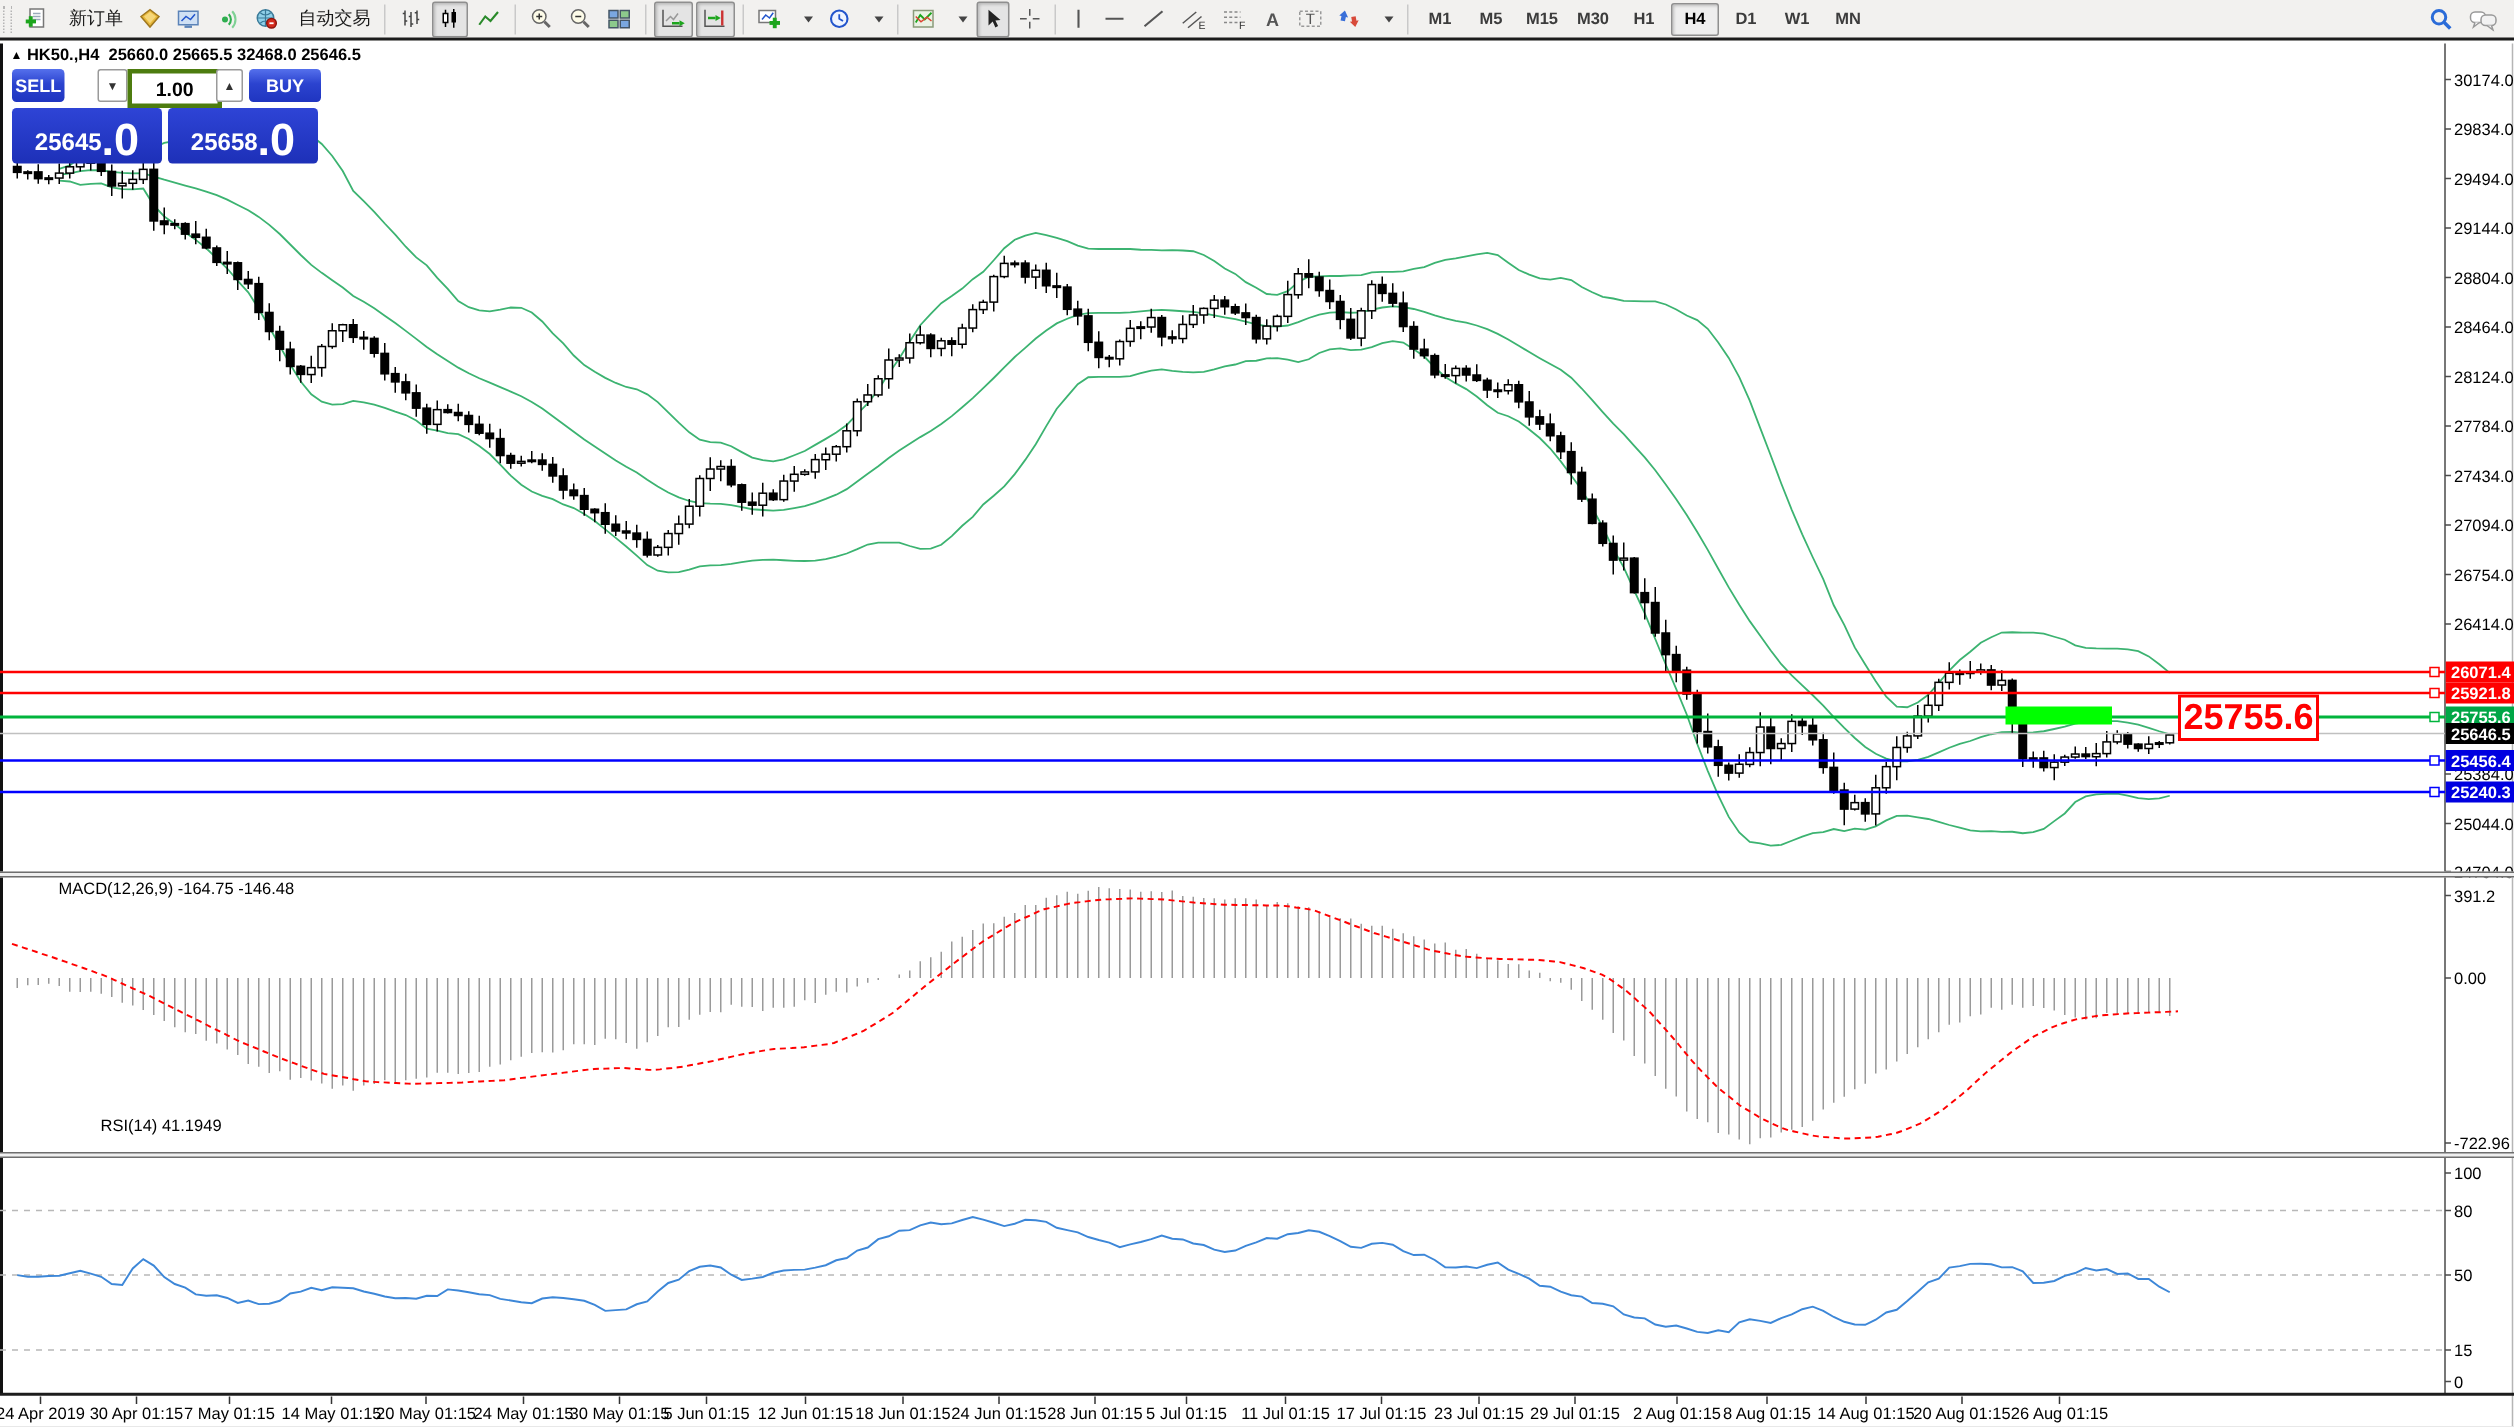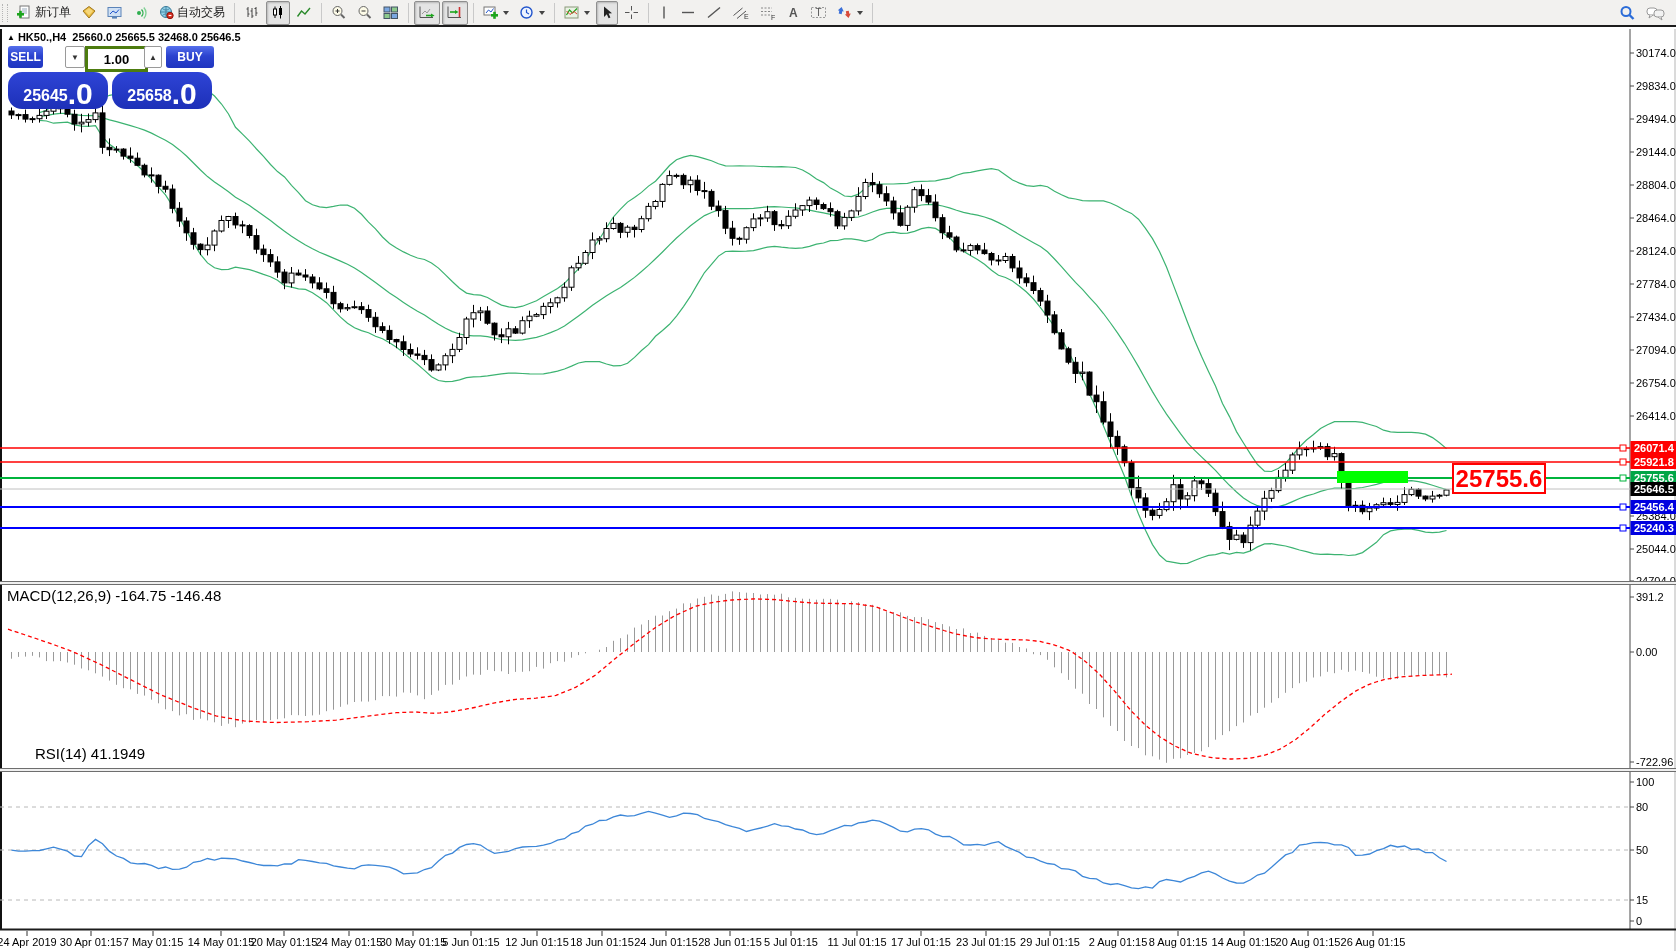--- a/index.html
+++ b/index.html
@@ -3,46 +3,46 @@
 <meta charset="utf-8">
 <style>
   html,body{margin:0;padding:0;background:#d8d8d8;}
   .screen{position:relative;width:1676px;height:951px;background:#ffffff;overflow:hidden;
           font-family:"Liberation Sans","DejaVu Sans",sans-serif;-webkit-font-smoothing:antialiased;}
   
   .toolbar{position:absolute;left:0;top:0;width:1676px;height:27px;background:#f2f1ef;
            border-bottom:2px solid #1c1c1c;display:flex;align-items:center;z-index:30;box-sizing:border-box;}
   .tb-grip{width:4px;height:18px;border-left:1px dotted #b5b5b5;border-right:1px dotted #b5b5b5;margin:0 4px 0 2px;}
   .tb-sep{width:1px;height:20px;background:#c9c9c9;margin:0 4px;}
-  .tb-btn{display:inline-flex;align-items:center;gap:2px;height:22px;padding:0 3px;margin:0 1px;
+  .tb-btn{display:inline-flex;align-items:center;gap:13px;height:22px;padding:0 3px;margin:0 1px;
           border:1px solid transparent;border-radius:2px;font-size:12px;color:#1a1a1a;cursor:default;white-space:nowrap;}
   .tb-btn.pressed{border:1px solid #8f8f8f;background:#e4e4e4;box-shadow:inset 1px 1px 2px rgba(0,0,0,.2);}
   .tb-btn svg{display:block;}
   .dd{width:0;height:0;border-left:3px solid transparent;border-right:3px solid transparent;border-top:4px solid #444;margin-left:2px;}
   .tf-btn{display:inline-flex;align-items:center;justify-content:center;min-width:24px;height:20px;padding:0 3px;
           margin:0 1px;font-size:11px;font-weight:bold;color:#3c3c3c;border:1px solid transparent;border-radius:2px;}
   .tf-btn.pressed{border:1px solid #8f8f8f;background:#eeeeee;box-shadow:inset 1px 1px 2px rgba(0,0,0,.2);color:#000;}
   .tb-right{margin-left:auto;display:flex;align-items:center;margin-right:6px;}
   
   .symbol-title{position:absolute;left:7px;top:31px;font-size:11px;font-weight:bold;color:#000;z-index:12;letter-spacing:0;}
   .symbol-title .tri{font-size:8px;margin-right:3px;position:relative;top:-1px;}
-  .pane-label{position:absolute;font-size:15px;color:#000;z-index:12;}
+  .pane-label{position:absolute;font-size:11px;color:#000;z-index:12;margin-left:32px;}
   
   .trade-panel{position:absolute;left:8px;top:46px;width:206px;height:63px;z-index:20;}
   .tp-row{position:absolute;left:0;top:0;height:22px;width:206px;}
   .tp-btn{position:absolute;top:0;height:22px;border-radius:3px;background:linear-gradient(#5570ec,#2b43cf 45%,#1f35c0);
           color:#fff;font-size:12px;font-weight:bold;display:flex;align-items:center;justify-content:center;}
   .tp-sell{left:0;width:35px;} .tp-buy{left:158px;width:48px;}
   .tp-spin{position:absolute;top:0;height:20px;background:#fff;border:1px solid #9a9a9a;border-radius:2px;
            display:flex;align-items:center;justify-content:center;font-size:8px;color:#333;}
   .tp-spin-down{left:57px;width:18px;} .tp-spin-up{left:136px;width:16px;}
   .tp-vol{position:absolute;left:77px;top:0;width:57px;height:20px;background:#fff;border:3px solid #4d7c0f;
           display:flex;align-items:center;justify-content:center;font-size:13px;font-weight:bold;color:#000;}
   .tp-price{position:absolute;top:26px;width:100px;height:37px;background:linear-gradient(#2e44d6,#1d30b8);
-            border-radius:14px;color:#fff;display:flex;align-items:flex-end;justify-content:center;padding-bottom:2px;box-sizing:border-box;}
+            border-radius:3px;color:#fff;display:flex;align-items:flex-end;justify-content:center;padding-bottom:2px;box-sizing:border-box;}
   .tp-price .big{font-size:30px;font-weight:bold;line-height:26px;}
   .tp-price .small{font-size:16px;font-weight:bold;line-height:20px;margin-bottom:1px;}
   .tp-price-sell{left:0;} .tp-price-buy{left:104px;}
   
   .annotation{position:absolute;left:1404px;top:383px;font-size:30px;font-weight:bold;color:#00d800;
               text-shadow:2px 2px 0 #4a4a4a;z-index:14;letter-spacing:2px;}
   .callout{position:absolute;left:1452px;top:463px;width:90px;height:27px;background:#fff;border:2px solid #ff0000;
            color:#ff0000;font-size:24px;font-weight:bold;display:flex;align-items:center;justify-content:center;z-index:14;line-height:27px;}
   .chart-svg{position:absolute;left:0;top:0;z-index:5;}
 </style>
@@ -298,20 +298,31 @@
           <svg width="16" height="15">
             <polygon points="4,2 7,6 5.5,6 5.5,9 2.5,9 2.5,6 1,6" fill="#3a6fd8" transform="rotate(12 4 5)"></polygon>
             <polygon points="11,13 14,9 12.5,9 12.5,6 9.5,6 9.5,9 8,9" fill="#d84a3a" transform="rotate(-10 11 10)"></polygon>
           </svg>
         </span>
         <span class="dd"></span>
       </div>
 
     <div class="tb-sep"></div>
 
+    <div id="tf-group" style="display:flex;align-items:center;">
+        <div class="tf-btn">M1</div>
+        <div class="tf-btn">M5</div>
+        <div class="tf-btn">M15</div>
+        <div class="tf-btn">M30</div>
+        <div class="tf-btn">H1</div>
+        <div class="tf-btn pressed">H4</div>
+        <div class="tf-btn">D1</div>
+        <div class="tf-btn">W1</div>
+        <div class="tf-btn">MN</div>
+      </div>
 
     <div class="tb-right">
       <div class="tb-btn">
           <span>
             <svg width="17" height="16">
               <circle cx="7" cy="6.5" r="4.5" fill="none" stroke="#2b6cd8" stroke-width="2"></circle>
               <line x1="10.5" y1="10" x2="14.5" y2="14" stroke="#2b6cd8" stroke-width="2.4"></line>
             </svg>
           </span>
         </div>

